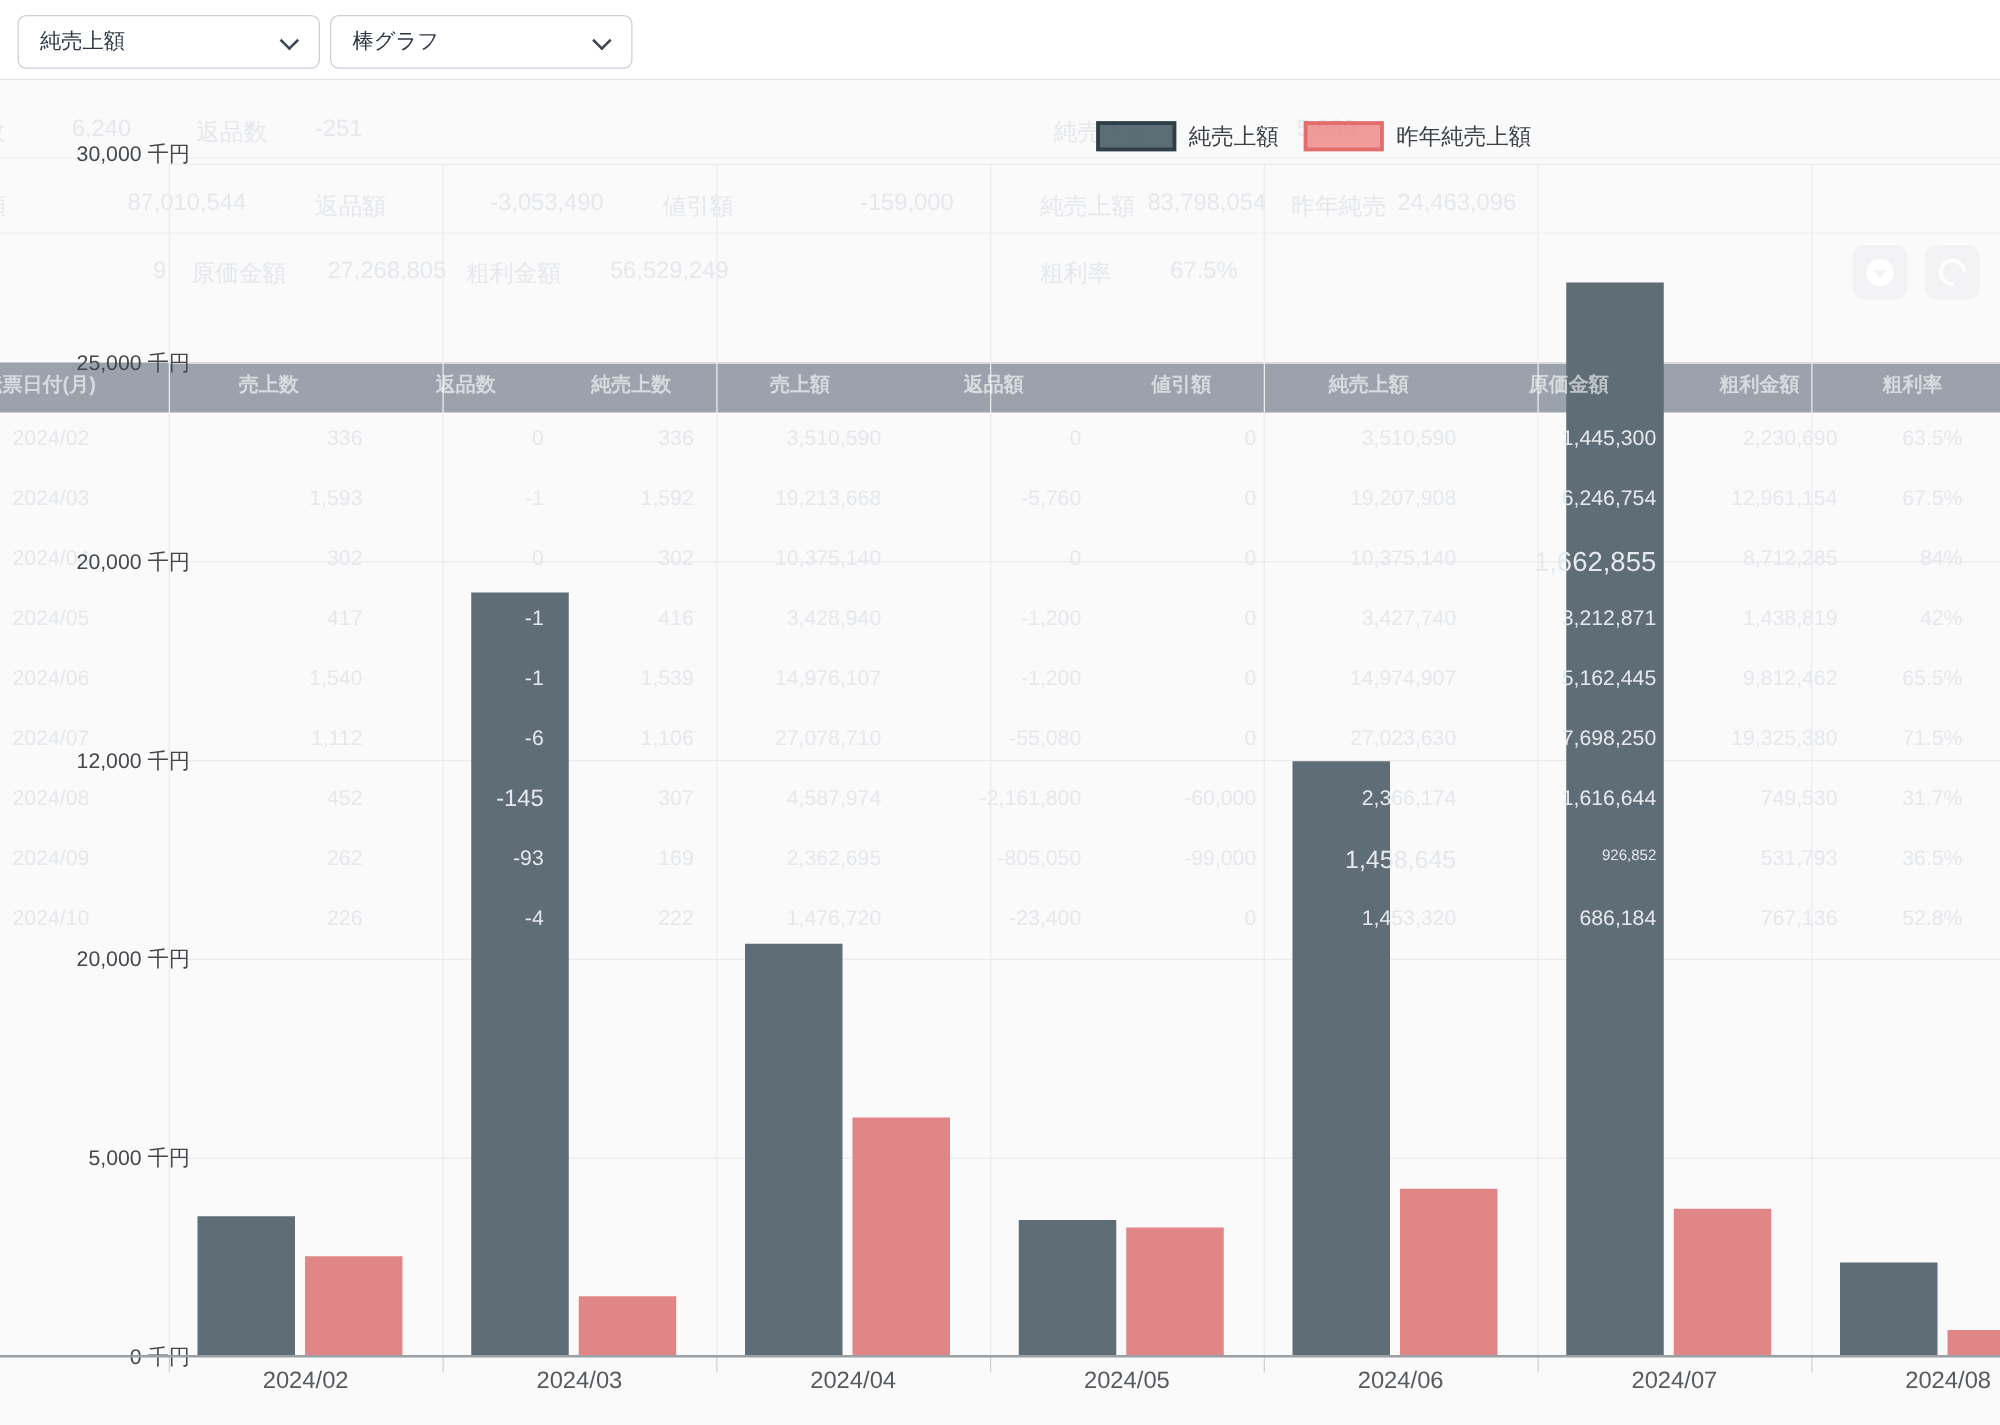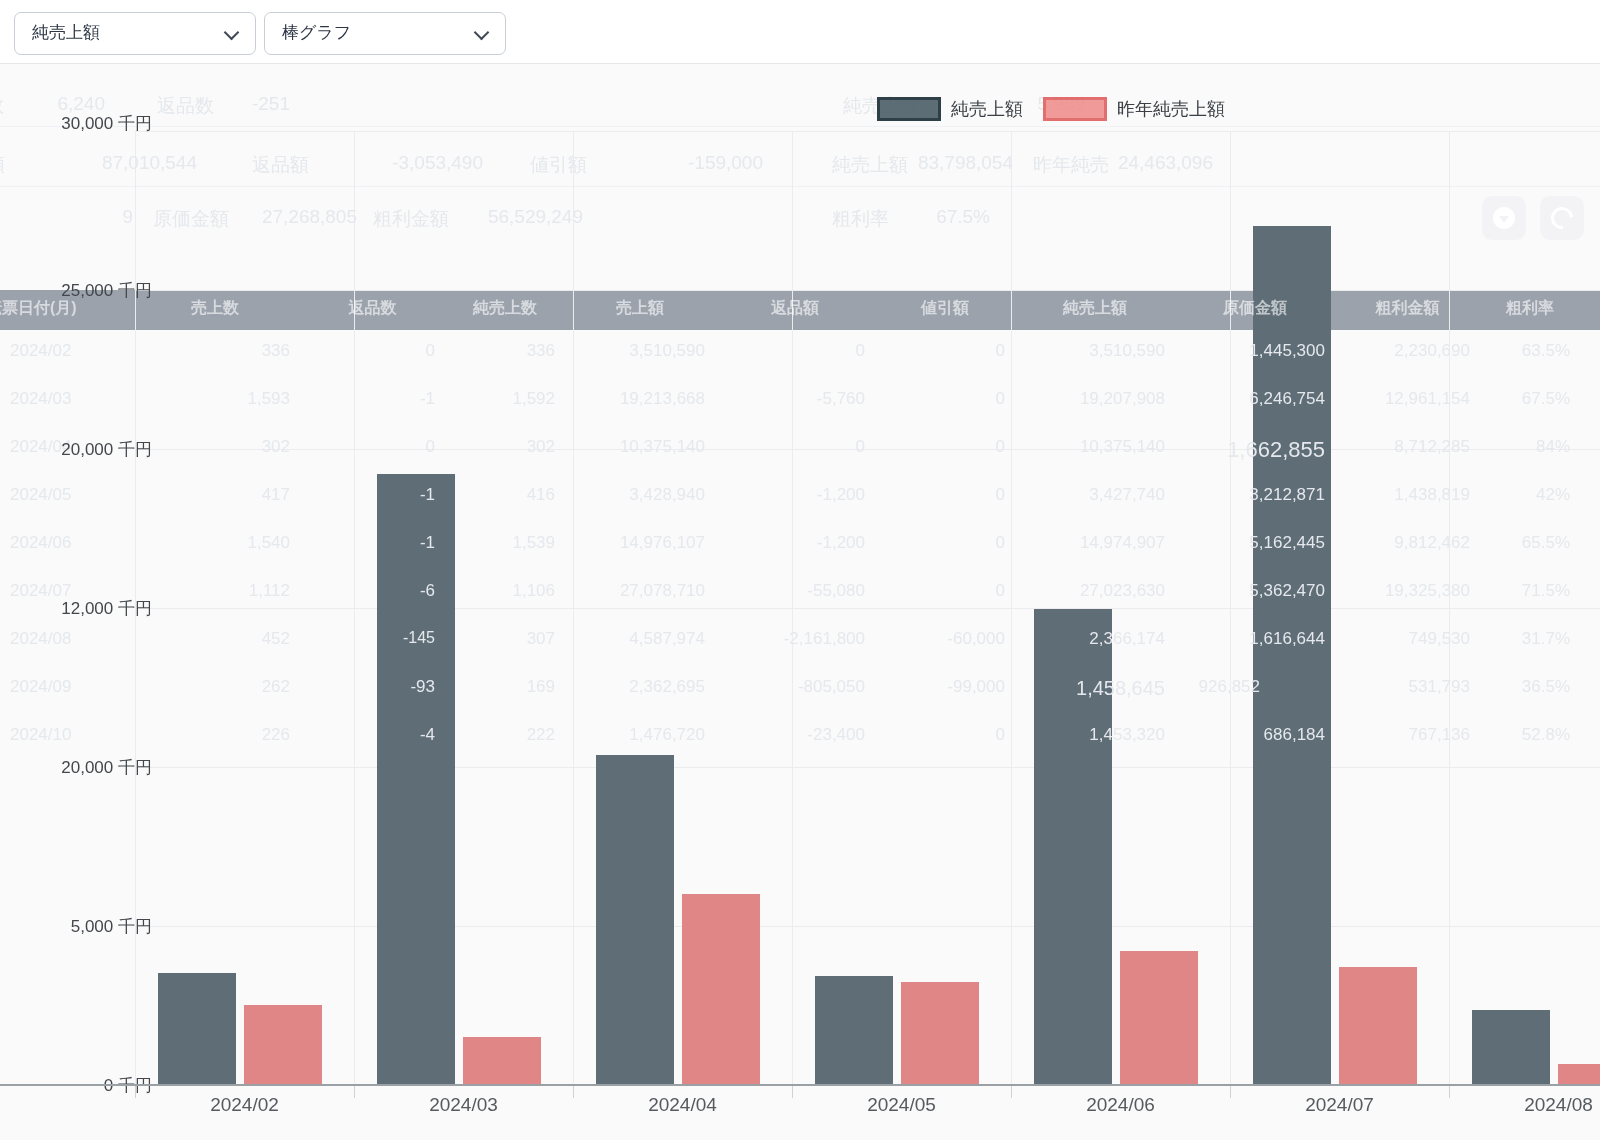--- a/index.html
+++ b/index.html
@@ -175,43 +175,43 @@
       <div class="ghost" style="top: 533px; font-size: 17px; left: 1335px; width: 135px; text-align: right;">9,812,462</div>
       <div class="ghost" style="top: 533px; font-size: 17px; left: 1480px; width: 90px; text-align: right;">65.5%</div>
       <div class="ghost" style="top: 581px; font-size: 17px; left: 10px;">2024/07</div>
       <div class="ghost" style="top: 581px; font-size: 17px; left: 130px; width: 160px; text-align: right;">1,112</div>
       <div class="ghost" style="top: 581px; font-size: 17px; left: 300px; width: 135px; text-align: right;">-6</div>
       <div class="ghost" style="top: 581px; font-size: 17px; left: 445px; width: 110px; text-align: right;">1,106</div>
       <div class="ghost" style="top: 581px; font-size: 17px; left: 565px; width: 140px; text-align: right;">27,078,710</div>
       <div class="ghost" style="top: 581px; font-size: 17px; left: 715px; width: 150px; text-align: right;">-55,080</div>
       <div class="ghost" style="top: 581px; font-size: 17px; left: 875px; width: 130px; text-align: right;">0</div>
       <div class="ghost" style="top: 581px; font-size: 17px; left: 1015px; width: 150px; text-align: right;">27,023,630</div>
-      <div class="ghost" style="top: 581px; font-size: 17px; left: 1175px; width: 150px; text-align: right;">5,362,470</div>
+      <div class="ghost" style="top: 581px; font-size: 17px; left: 1175px; width: 150px; text-align: right;">7,698,250</div>
       <div class="ghost" style="top: 581px; font-size: 17px; left: 1335px; width: 135px; text-align: right;">19,325,380</div>
       <div class="ghost" style="top: 581px; font-size: 17px; left: 1480px; width: 90px; text-align: right;">71.5%</div>
       <div class="ghost" style="top: 629px; font-size: 17px; left: 10px;">2024/08</div>
       <div class="ghost" style="top: 629px; font-size: 17px; left: 130px; width: 160px; text-align: right;">452</div>
-      <div class="ghost" style="top: 629px; font-size: 16px; left: 300px; width: 135px; text-align: right;">-145</div>
+      <div class="ghost" style="top: 629px; font-size: 19px; left: 300px; width: 135px; text-align: right;">-145</div>
       <div class="ghost" style="top: 629px; font-size: 17px; left: 445px; width: 110px; text-align: right;">307</div>
       <div class="ghost" style="top: 629px; font-size: 17px; left: 565px; width: 140px; text-align: right;">4,587,974</div>
       <div class="ghost" style="top: 629px; font-size: 17px; left: 715px; width: 150px; text-align: right;">-2,161,800</div>
       <div class="ghost" style="top: 629px; font-size: 17px; left: 875px; width: 130px; text-align: right;">-60,000</div>
       <div class="ghost" style="top: 629px; font-size: 17px; left: 1015px; width: 150px; text-align: right;">2,366,174</div>
       <div class="ghost" style="top: 629px; font-size: 17px; left: 1175px; width: 150px; text-align: right;">1,616,644</div>
       <div class="ghost" style="top: 629px; font-size: 17px; left: 1335px; width: 135px; text-align: right;">749,530</div>
       <div class="ghost" style="top: 629px; font-size: 17px; left: 1480px; width: 90px; text-align: right;">31.7%</div>
       <div class="ghost" style="top: 677px; font-size: 17px; left: 10px;">2024/09</div>
       <div class="ghost" style="top: 677px; font-size: 17px; left: 130px; width: 160px; text-align: right;">262</div>
       <div class="ghost" style="top: 677px; font-size: 17px; left: 300px; width: 135px; text-align: right;">-93</div>
       <div class="ghost" style="top: 677px; font-size: 17px; left: 445px; width: 110px; text-align: right;">169</div>
       <div class="ghost" style="top: 677px; font-size: 17px; left: 565px; width: 140px; text-align: right;">2,362,695</div>
       <div class="ghost" style="top: 677px; font-size: 17px; left: 715px; width: 150px; text-align: right;">-805,050</div>
       <div class="ghost" style="top: 677px; font-size: 17px; left: 875px; width: 130px; text-align: right;">-99,000</div>
       <div class="ghost" style="top: 677px; font-size: 20px; left: 1015px; width: 150px; text-align: right;">1,458,645</div>
-      <div class="ghost" style="top: 677px; font-size: 17px; left: 1110px; width: 150px; text-align: right;">926,852</div>
+      <div class="ghost" style="top: 677px; font-size: 12px; left: 1175px; width: 150px; text-align: right;">926,852</div>
       <div class="ghost" style="top: 677px; font-size: 17px; left: 1335px; width: 135px; text-align: right;">531,793</div>
       <div class="ghost" style="top: 677px; font-size: 17px; left: 1480px; width: 90px; text-align: right;">36.5%</div>
       <div class="ghost" style="top: 725px; font-size: 17px; left: 10px;">2024/10</div>
       <div class="ghost" style="top: 725px; font-size: 17px; left: 130px; width: 160px; text-align: right;">226</div>
       <div class="ghost" style="top: 725px; font-size: 17px; left: 300px; width: 135px; text-align: right;">-4</div>
       <div class="ghost" style="top: 725px; font-size: 17px; left: 445px; width: 110px; text-align: right;">222</div>
       <div class="ghost" style="top: 725px; font-size: 17px; left: 565px; width: 140px; text-align: right;">1,476,720</div>
       <div class="ghost" style="top: 725px; font-size: 17px; left: 715px; width: 150px; text-align: right;">-23,400</div>
       <div class="ghost" style="top: 725px; font-size: 17px; left: 875px; width: 130px; text-align: right;">0</div>
       <div class="ghost" style="top: 725px; font-size: 17px; left: 1015px; width: 150px; text-align: right;">1,453,320</div>

